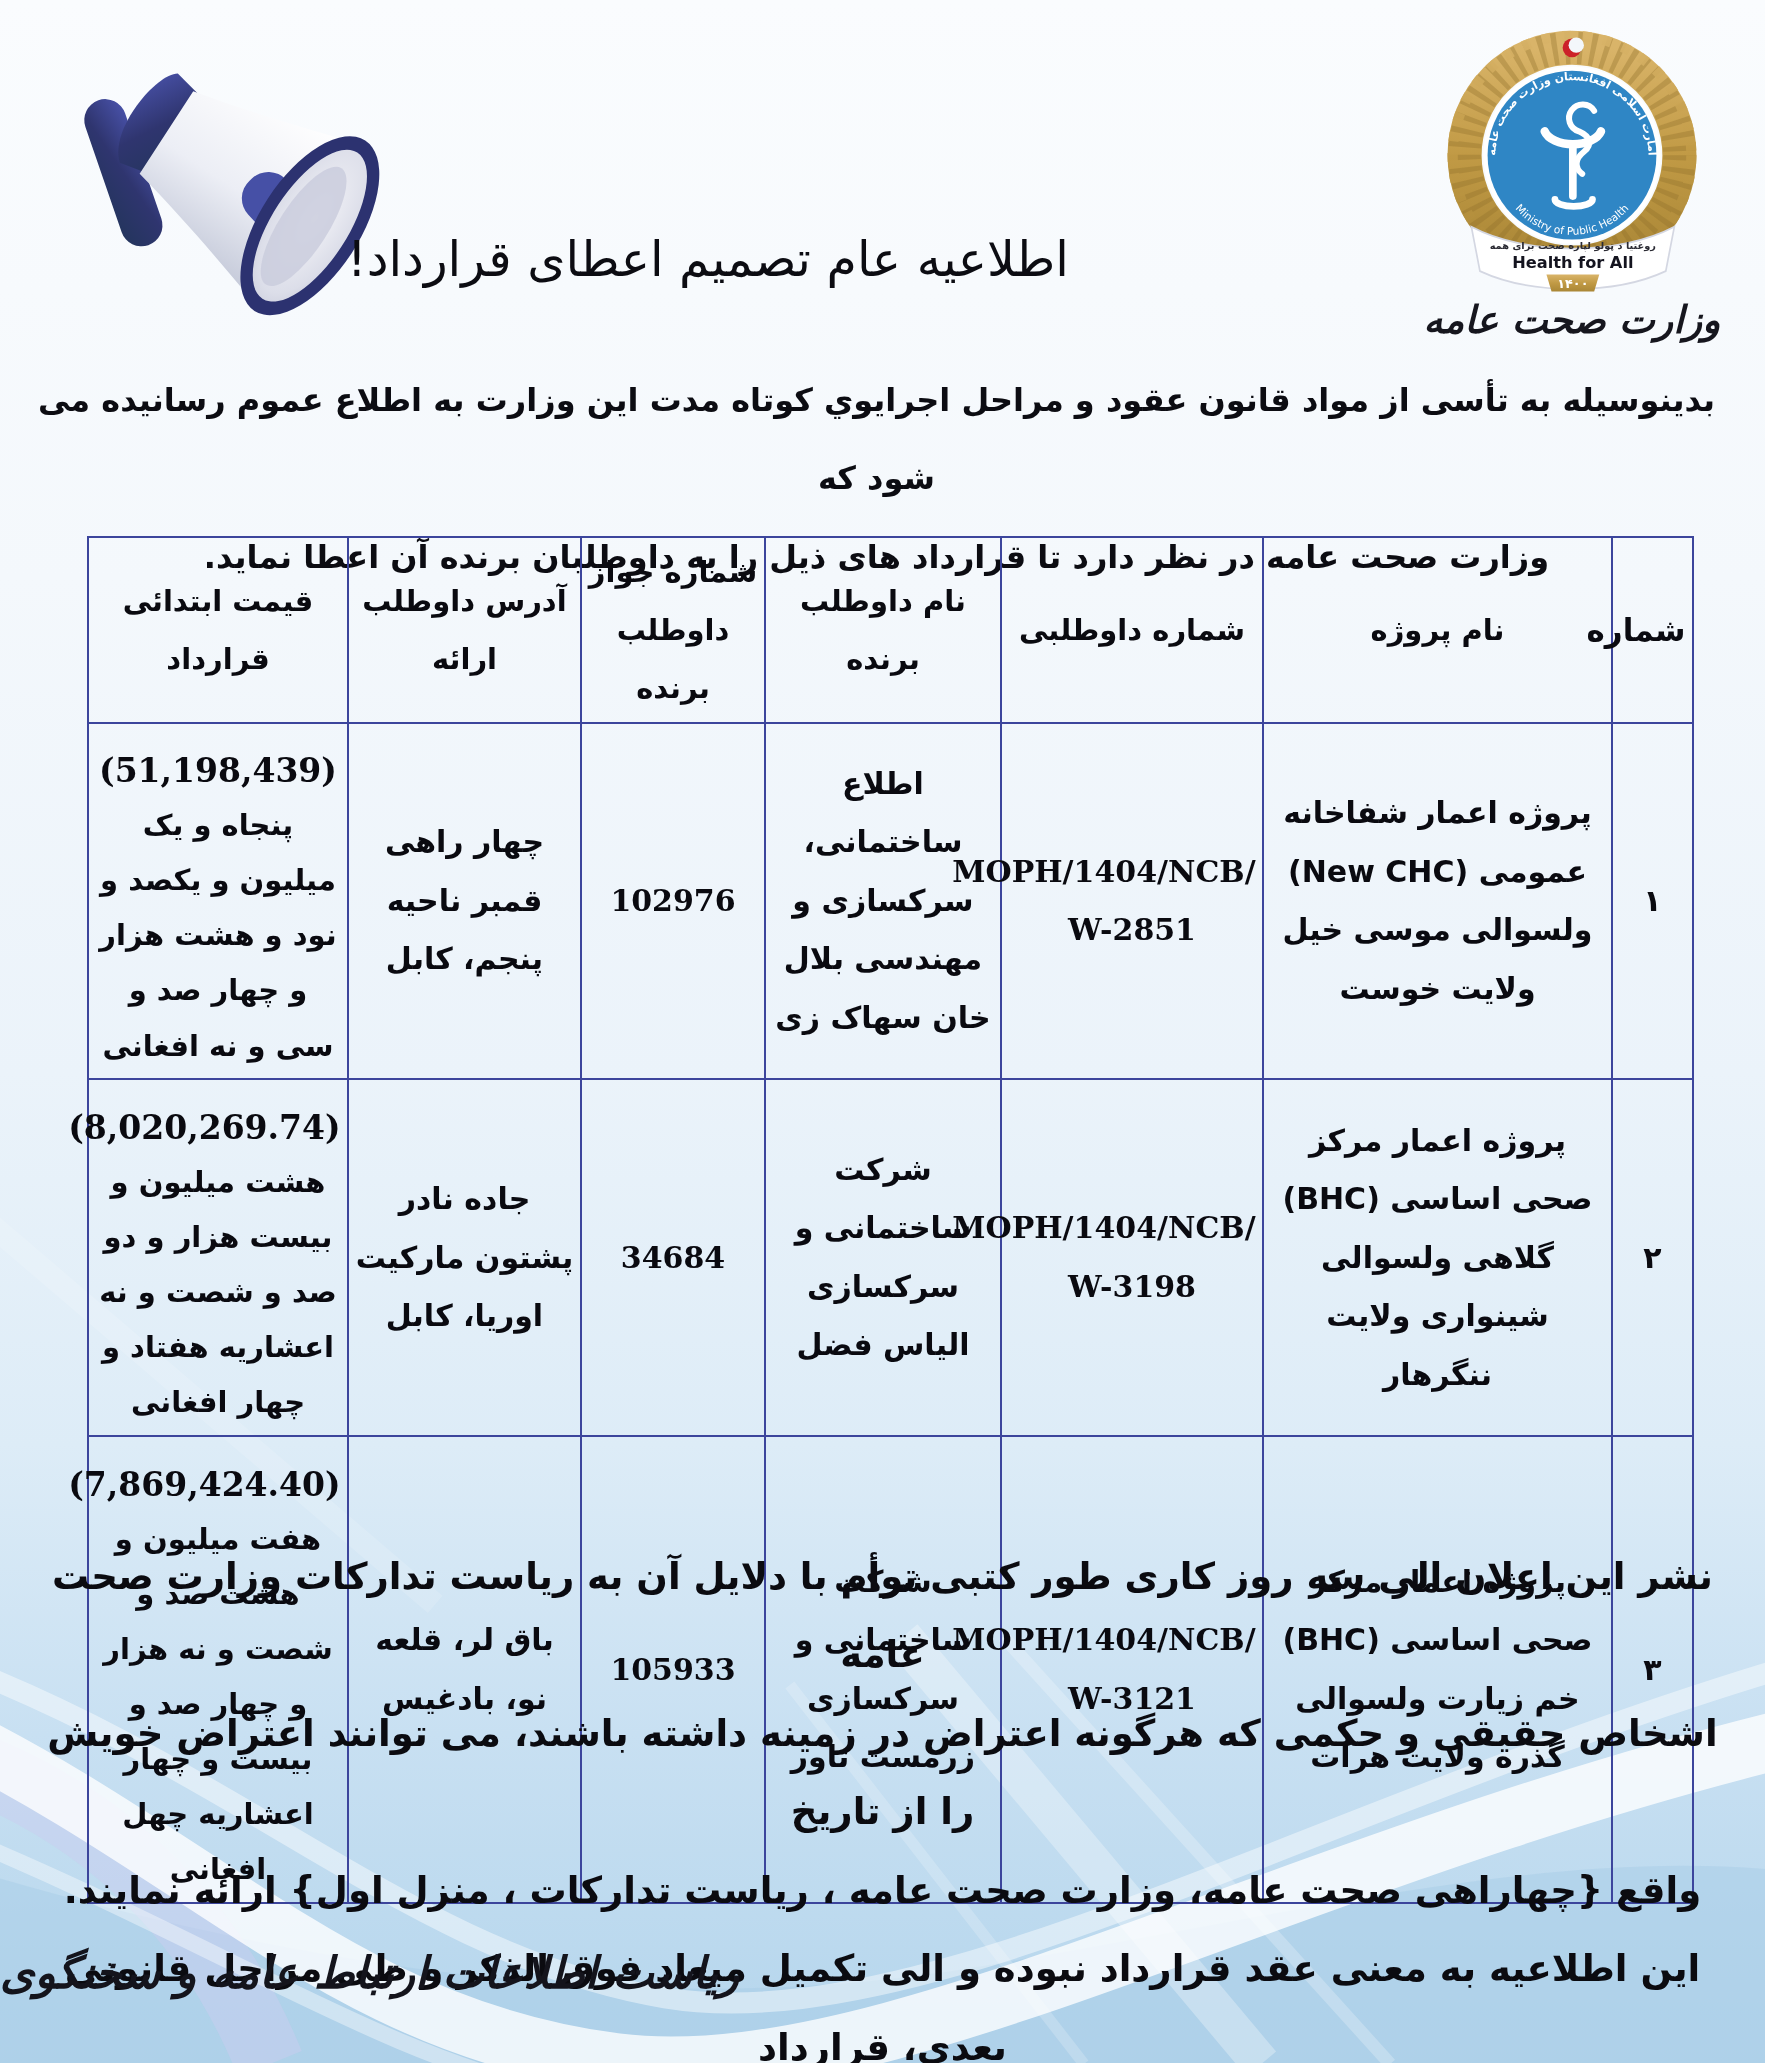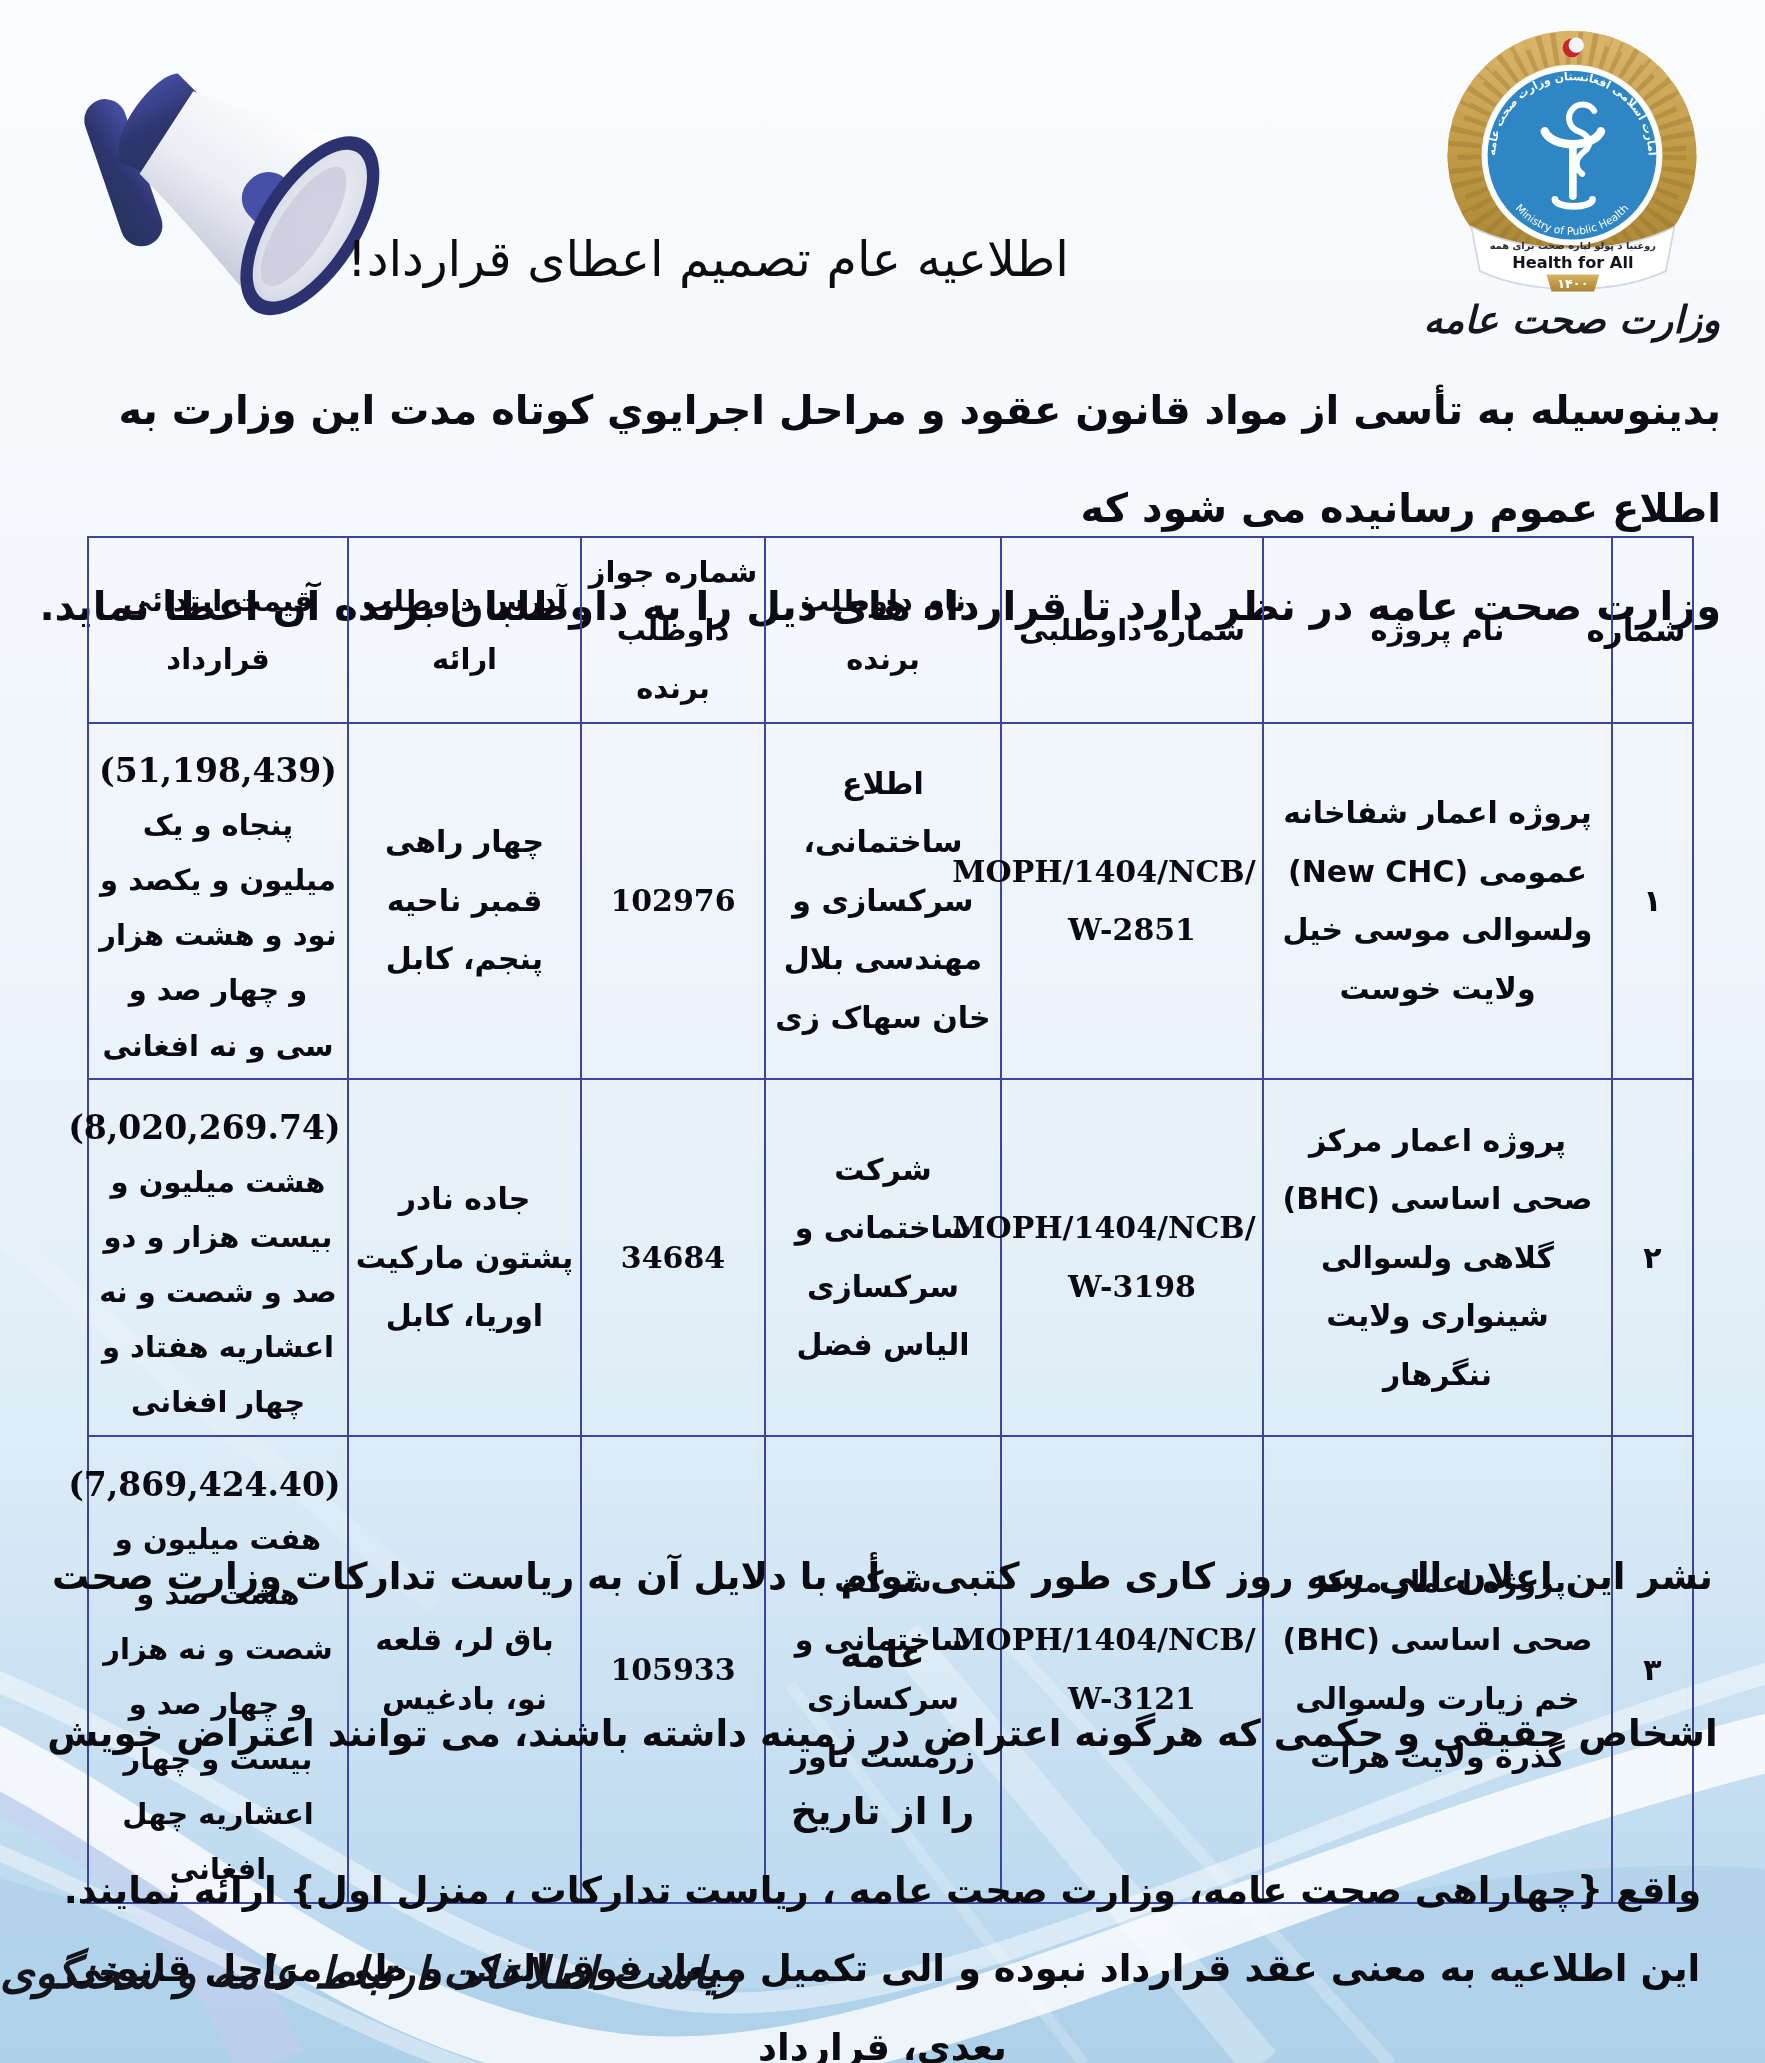--- a/index.html
+++ b/index.html
@@ -32,22 +32,22 @@
   }
 
   
   .title {
     position:absolute; top:216px; left:347px; width:1072px;
     text-align:left; direction:rtl;
     font-size:49px; font-weight:normal; color:#0c0c12;margin-top:15px;
   }
   .intro {
     position:absolute; top:361px; left:32px; right:44px;
-    direction:rtl; text-align:right;
-    font-size:40px; font-weight:bold; line-height:2.45; color:#0c0c12;
+    direction:rtl; text-align:center;
+    font-size:32px; font-weight:bold; line-height:2.45; color:#0c0c12;
   }
 
   
   table.award {
     position:absolute; top:536px; left:87px;
     width:1604px; border-collapse:collapse; table-layout:fixed;
     direction:rtl;
   }
   .award th, .award td {
     border:2px solid #3c459c;

